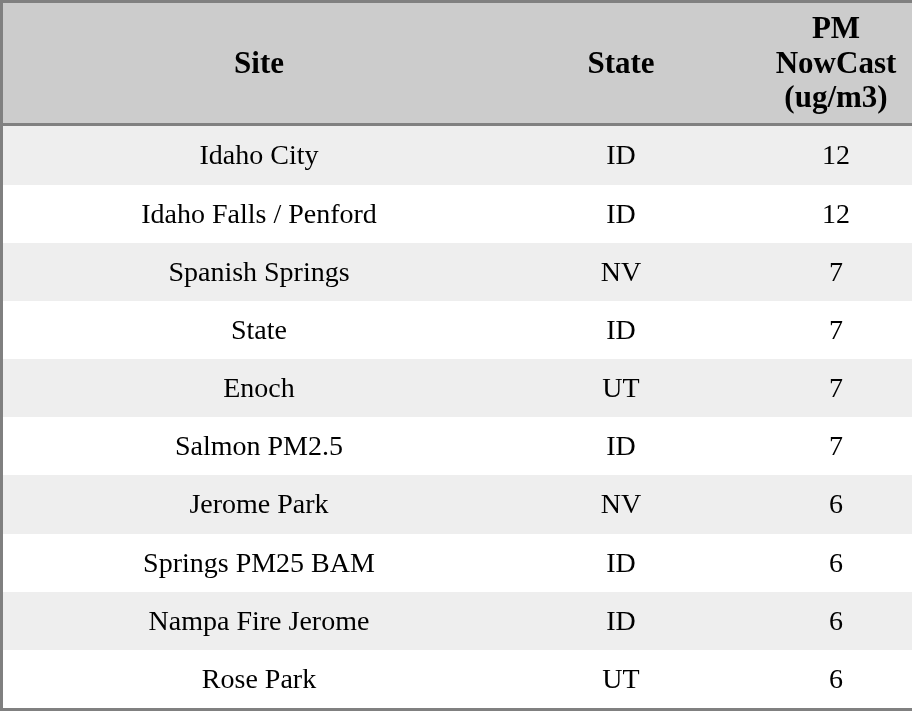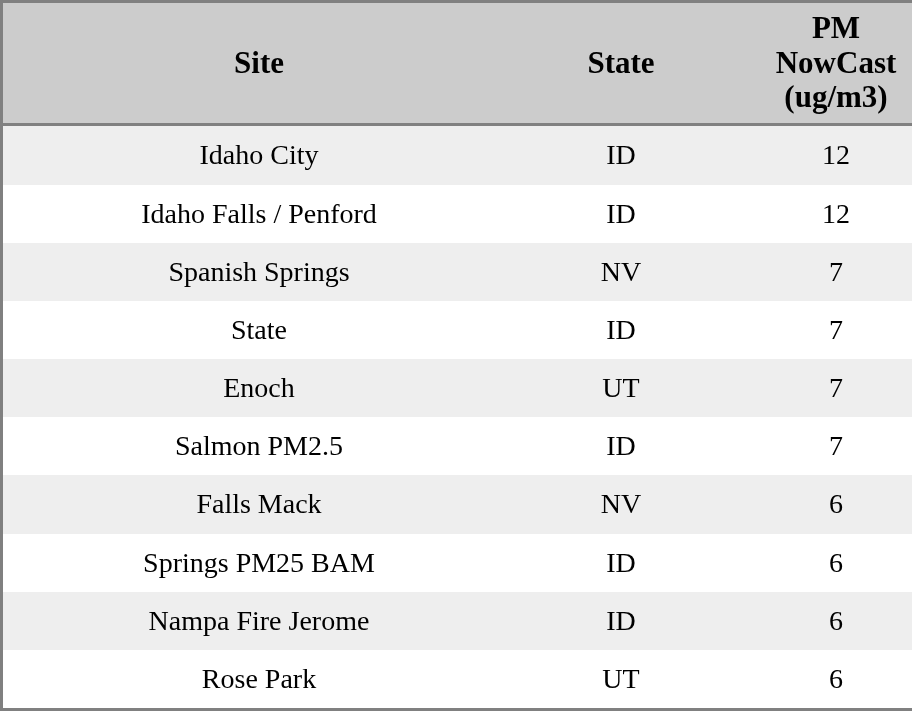--- a/index.html
+++ b/index.html
@@ -99,21 +99,21 @@
         <td>Enoch</td>
         <td>UT</td>
         <td>7</td>
       </tr>
       <tr class="even-row">
         <td>Salmon PM2.5</td>
         <td>ID</td>
         <td>7</td>
       </tr>
       <tr class="odd-row">
-        <td>Falls Mack</td>
+        <td>Jerome Park</td>
         <td>NV</td>
         <td>6</td>
       </tr>
       <tr class="even-row">
         <td>Springs PM25 BAM</td>
         <td>ID</td>
         <td>6</td>
       </tr>
       <tr class="odd-row">
         <td>Nampa Fire Jerome</td>

